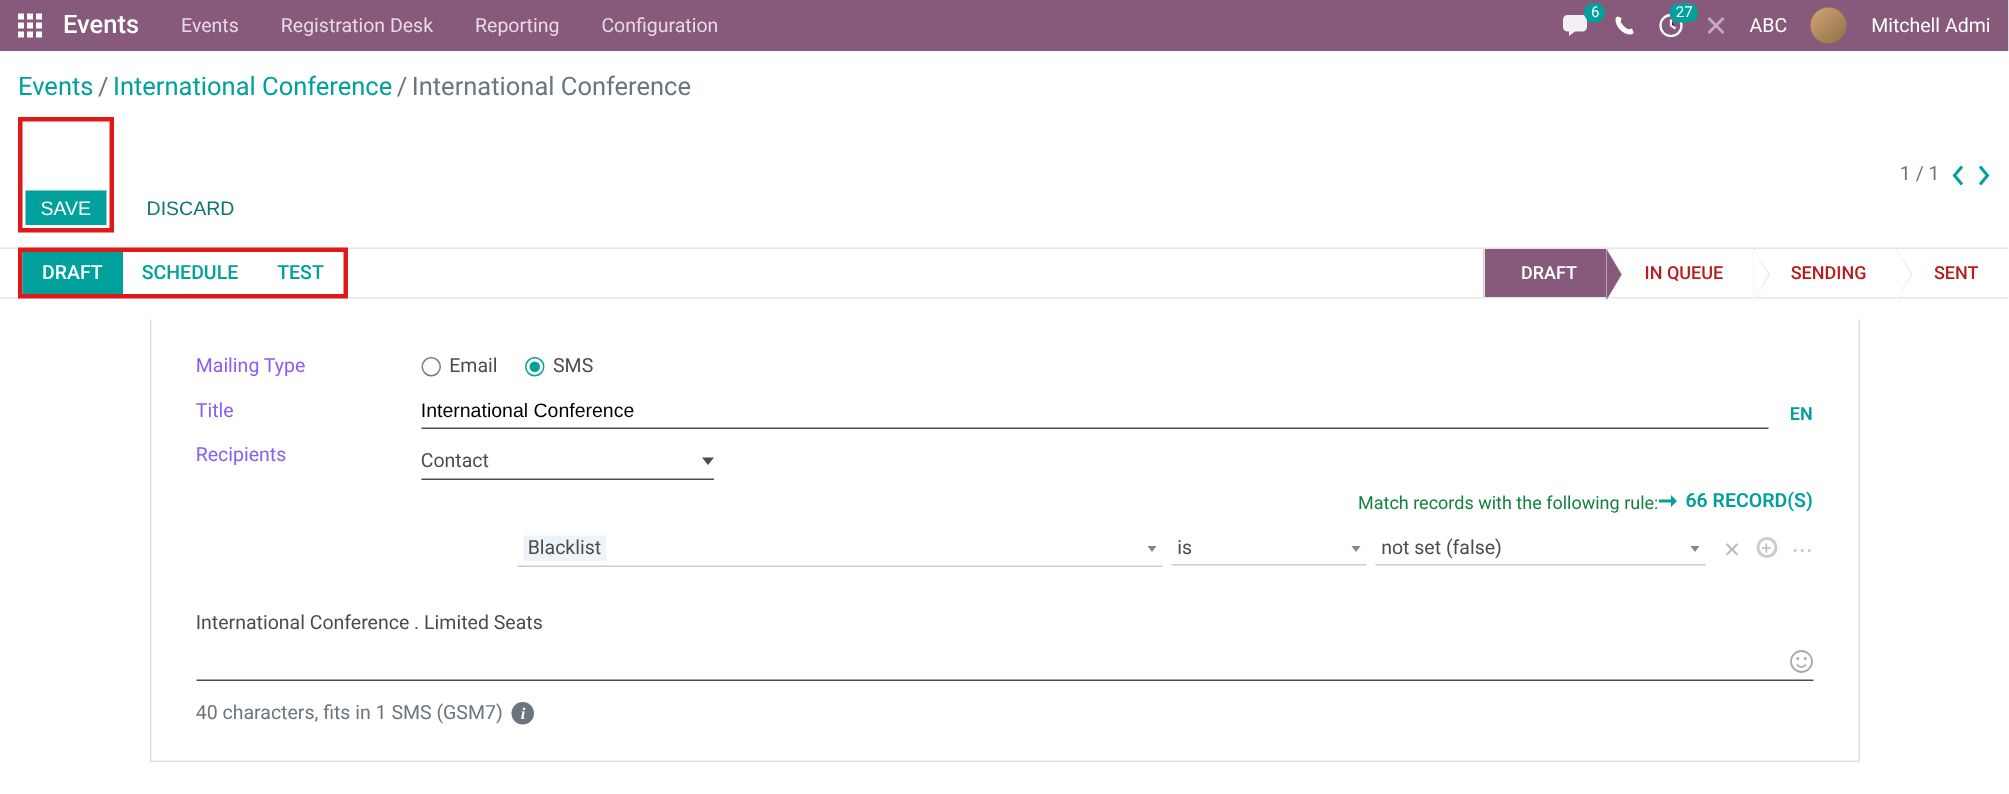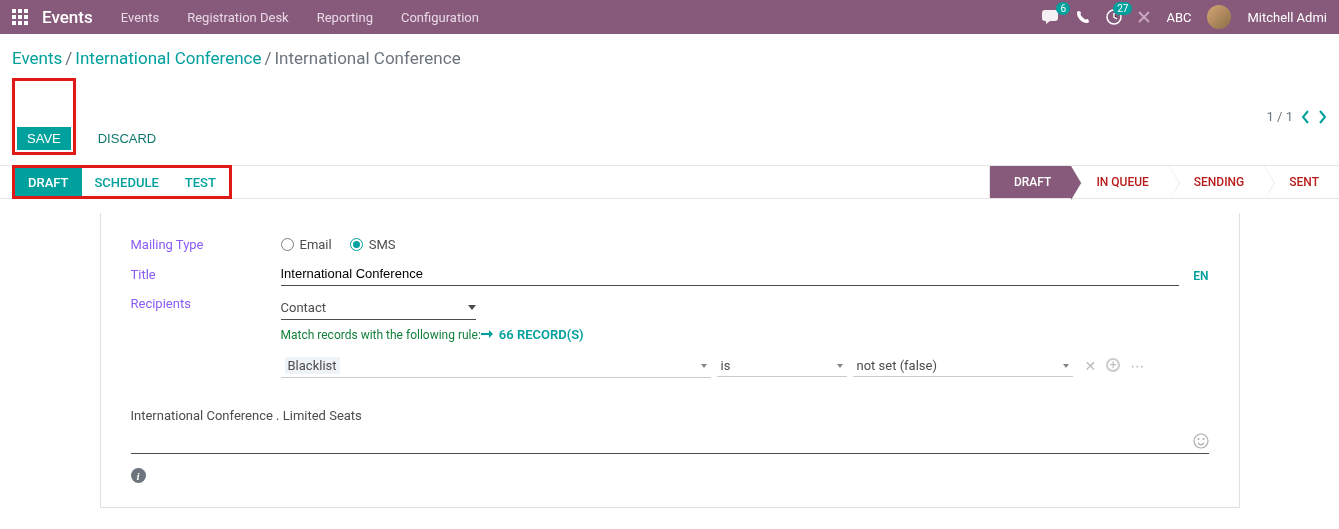--- a/index.html
+++ b/index.html
@@ -177,21 +177,21 @@
   <div class="form-row">
     <div class="form-label">Title</div>
     <div class="form-field">
       <input class="text-input" value="International Conference" style="">
       <span class="lang-tag">EN</span>
     </div>
   </div>
 
   <div class="form-row" style="align-items:flex-start;">
     <div class="form-label">Recipients</div>
-    <div class="form-field" style="flex-direction:column; align-items:flex-start;">
+    <div class="form-field" style="flex-direction:column; align-items:flex-end;">
       <div style="display:flex; justify-content:space-between; width:100%; align-items:flex-start;">
         <div class="select-input">
           <span>Contact</span>
           <span class="caret"></span>
         </div>
       </div>
       <div style="display:flex; justify-content:space-between; align-items:center;">
         <div class="rule-text">Match records with the following rule:</div>
         <div class="records-link">
           <svg width="12" height="10" viewBox="0 0 12 10">
@@ -229,17 +229,18 @@
       <span class="emoji-icon">
         <svg width="16" height="16" viewBox="0 0 16 16">
             <circle cx="8" cy="8" r="7" fill="none" stroke="#aaa" stroke-width="1.2"></circle>
             <circle cx="5.5" cy="6" r="1" fill="#aaa"></circle>
             <circle cx="10.5" cy="6" r="1" fill="#aaa"></circle>
             <path d="M5 10c1 1.2 2 1.8 3 1.8s2-.6 3-1.8" fill="none" stroke="#aaa" stroke-width="1.2"></path>
           </svg>
       </span>
     </div>
     <div class="sms-meta">
+      <span>40 characters, fits in 1 SMS (GSM7)</span>
       <span class="info-circ">i</span>
     </div>
   </div>
 
 </div>
 
 </body></html>

